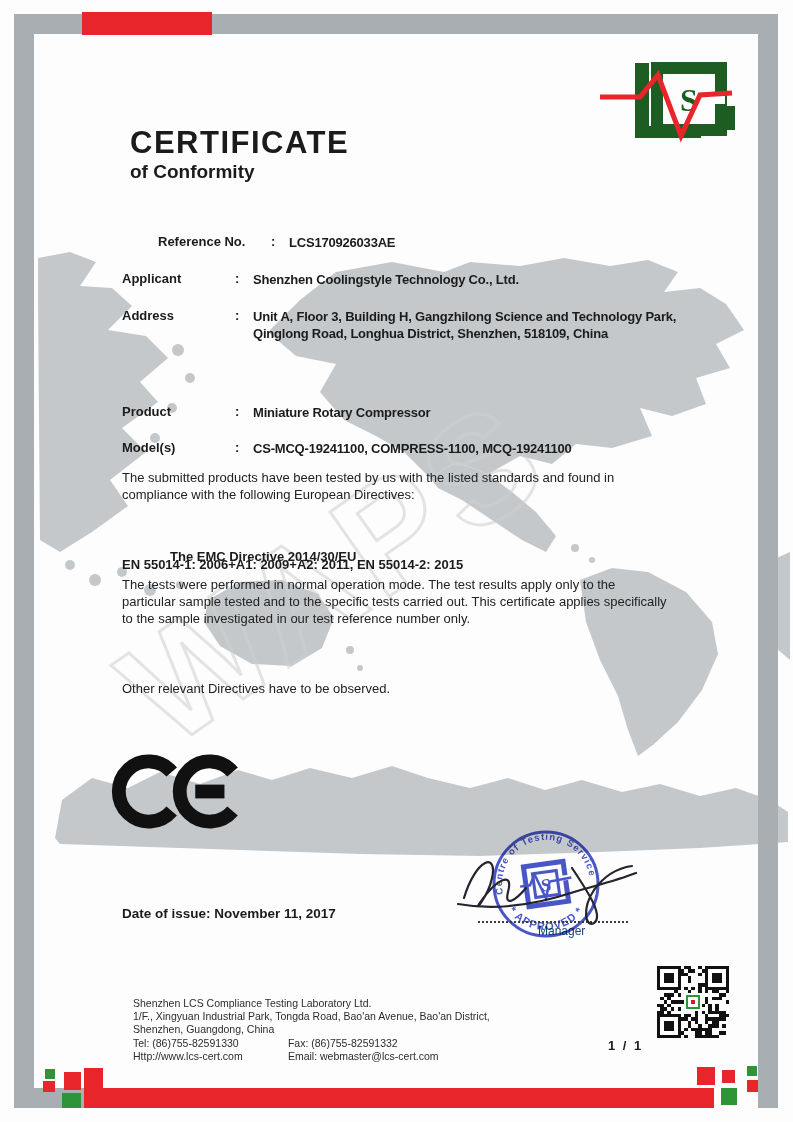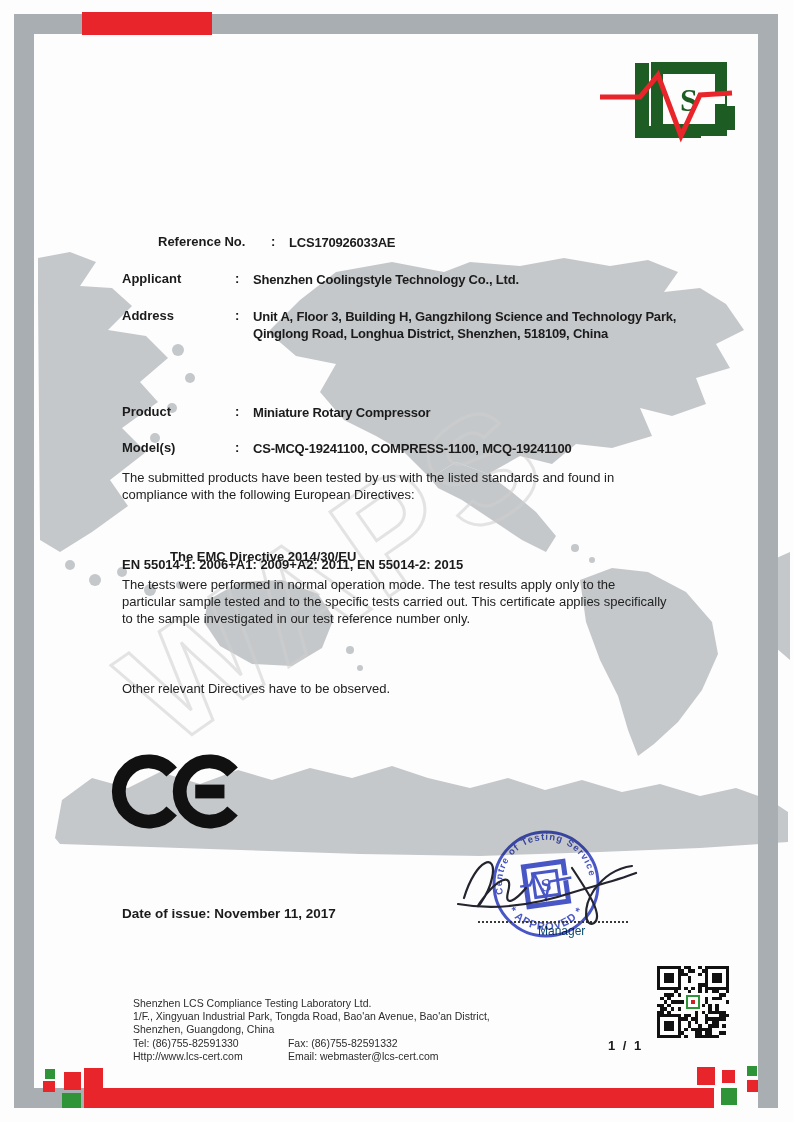--- a/index.html
+++ b/index.html
@@ -120,20 +120,24 @@
       </g>
       <rect x="61" y="12" width="64" height="62" fill="none" stroke="#1d5c23" stroke-width="12"></rect>
       <rect x="113" y="36" width="16" height="12" fill="#fdfdfd"></rect>
       <rect x="119" y="62" width="20" height="12" fill="#1d5c23"></rect>
       <rect x="125" y="50" width="14" height="24" fill="#1d5c23"></rect>
       <text x="93" y="55" text-anchor="middle" font-family="Liberation Serif, serif" font-size="32" font-weight="700" fill="#1d5c23">S</text>
       <polyline points="4,41 44,41 62,19 85,80 104,39 136,37" fill="none" stroke="#e8252a" stroke-width="5"></polyline>
     </svg>
   </div>
 
+  <div class="title-block">
+    <div class="title-main">CERTIFICATE</div>
+    <div class="title-sub">of Conformity</div>
+  </div>
 
   <div class="frow" style="top:234px;margin-left:36px;">
     <span class="lbl">Reference No.</span><span class="col">:</span><span class="val">LCS170926033AE</span>
   </div>
   <div class="frow" style="top:271px;">
     <span class="lbl">Applicant</span><span class="col">:</span><span class="val">Shenzhen Coolingstyle Technology Co., Ltd.</span>
   </div>
   <div class="frow" style="top:308px;">
     <span class="lbl">Address</span><span class="col">:</span><span class="val">Unit A, Floor 3, Building H, Gangzhilong Science and Technology Park, Qinglong Road, Longhua District, Shenzhen, 518109, China</span>
   </div>

